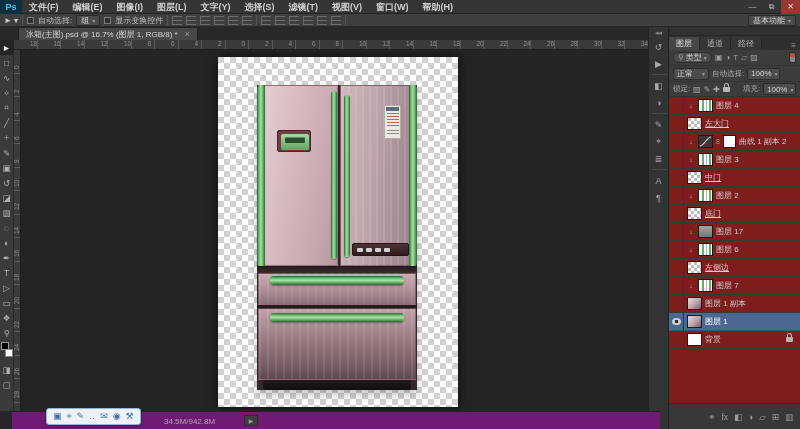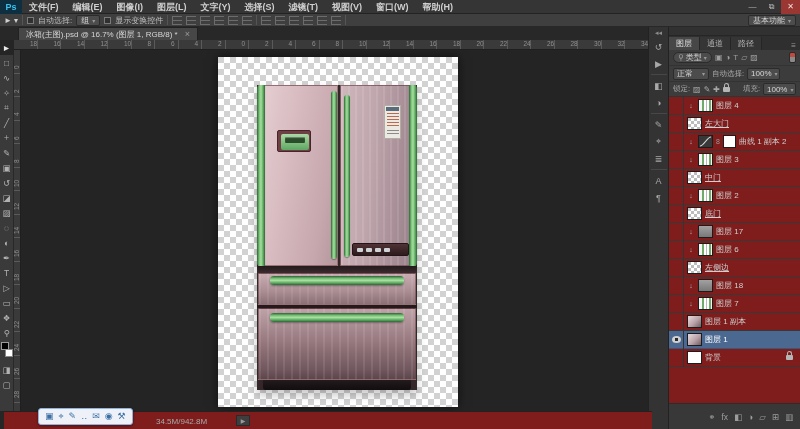--- a/index.html
+++ b/index.html
@@ -172,21 +172,21 @@
   .lname{color:#cfcfcf;font-size:8px;white-space:nowrap;overflow:hidden}
   .lrow.sel .lname{color:#fff}
   .lname.u{text-decoration:underline}
   .lock-right{margin-left:auto;margin-right:4px}
 
   #panel-footer{height:26px;background:#383838;border-top:1px solid #2c2c2c;display:flex;
         align-items:center;justify-content:flex-end;gap:6px;padding:0 7px}
   .foot-ic{color:#9d9d9d;font-size:8.5px}
 
   
-  #statusbar{position:absolute;left:4px;top:411px;width:648px;height:18px;background:#7f1d1d;
+  #statusbar{position:absolute;left:12px;top:411px;width:648px;height:18px;background:#701a75;
         border-top:1px solid #222;color:#a9a9a9;font-size:8px}
   #doc-size{position:absolute;left:152px;top:5px}
   #status-arrow{position:absolute;left:232px;top:3px;width:14px;height:11px;background:#3e3e3e;
         border:1px solid #2a2a2a;display:flex;align-items:center;justify-content:center;
         color:#9a9a9a;font-size:6px}
   #overlay-toolbar{position:absolute;left:34px;top:-4px;height:17px;background:#eef2f8;
         border:1px solid #8fb3dd;border-radius:3px;display:flex;align-items:center;gap:5px;
         padding:0 6px;box-shadow:0 1px 3px rgba(0,0,0,.4)}
   .ov-ic{color:#3a6ea5;font-size:9px;line-height:1}
 </style>
@@ -494,26 +494,20 @@
           <span class="lname">图层 6</span>
         </div>
         <div class="lrow">
           <div class="visbox"></div>
           <span class="thumb checker"></span>
           <span class="lname u">左侧边</span>
         </div>
         <div class="lrow">
           <div class="visbox"></div>
           <span class="cliparrow">↓</span>
-          <span class="thumb plain"></span>
-          <span class="lname">图层 18</span>
-        </div>
-        <div class="lrow">
-          <div class="visbox"></div>
-          <span class="cliparrow">↓</span>
           <span class="thumb stripes"></span>
           <span class="lname">图层 7</span>
         </div>
         <div class="lrow">
           <div class="visbox"></div>
           <span class="thumb image"></span>
           <span class="lname">图层 1 副本</span>
         </div>
         <div class="lrow sel">
           <div class="visbox">

